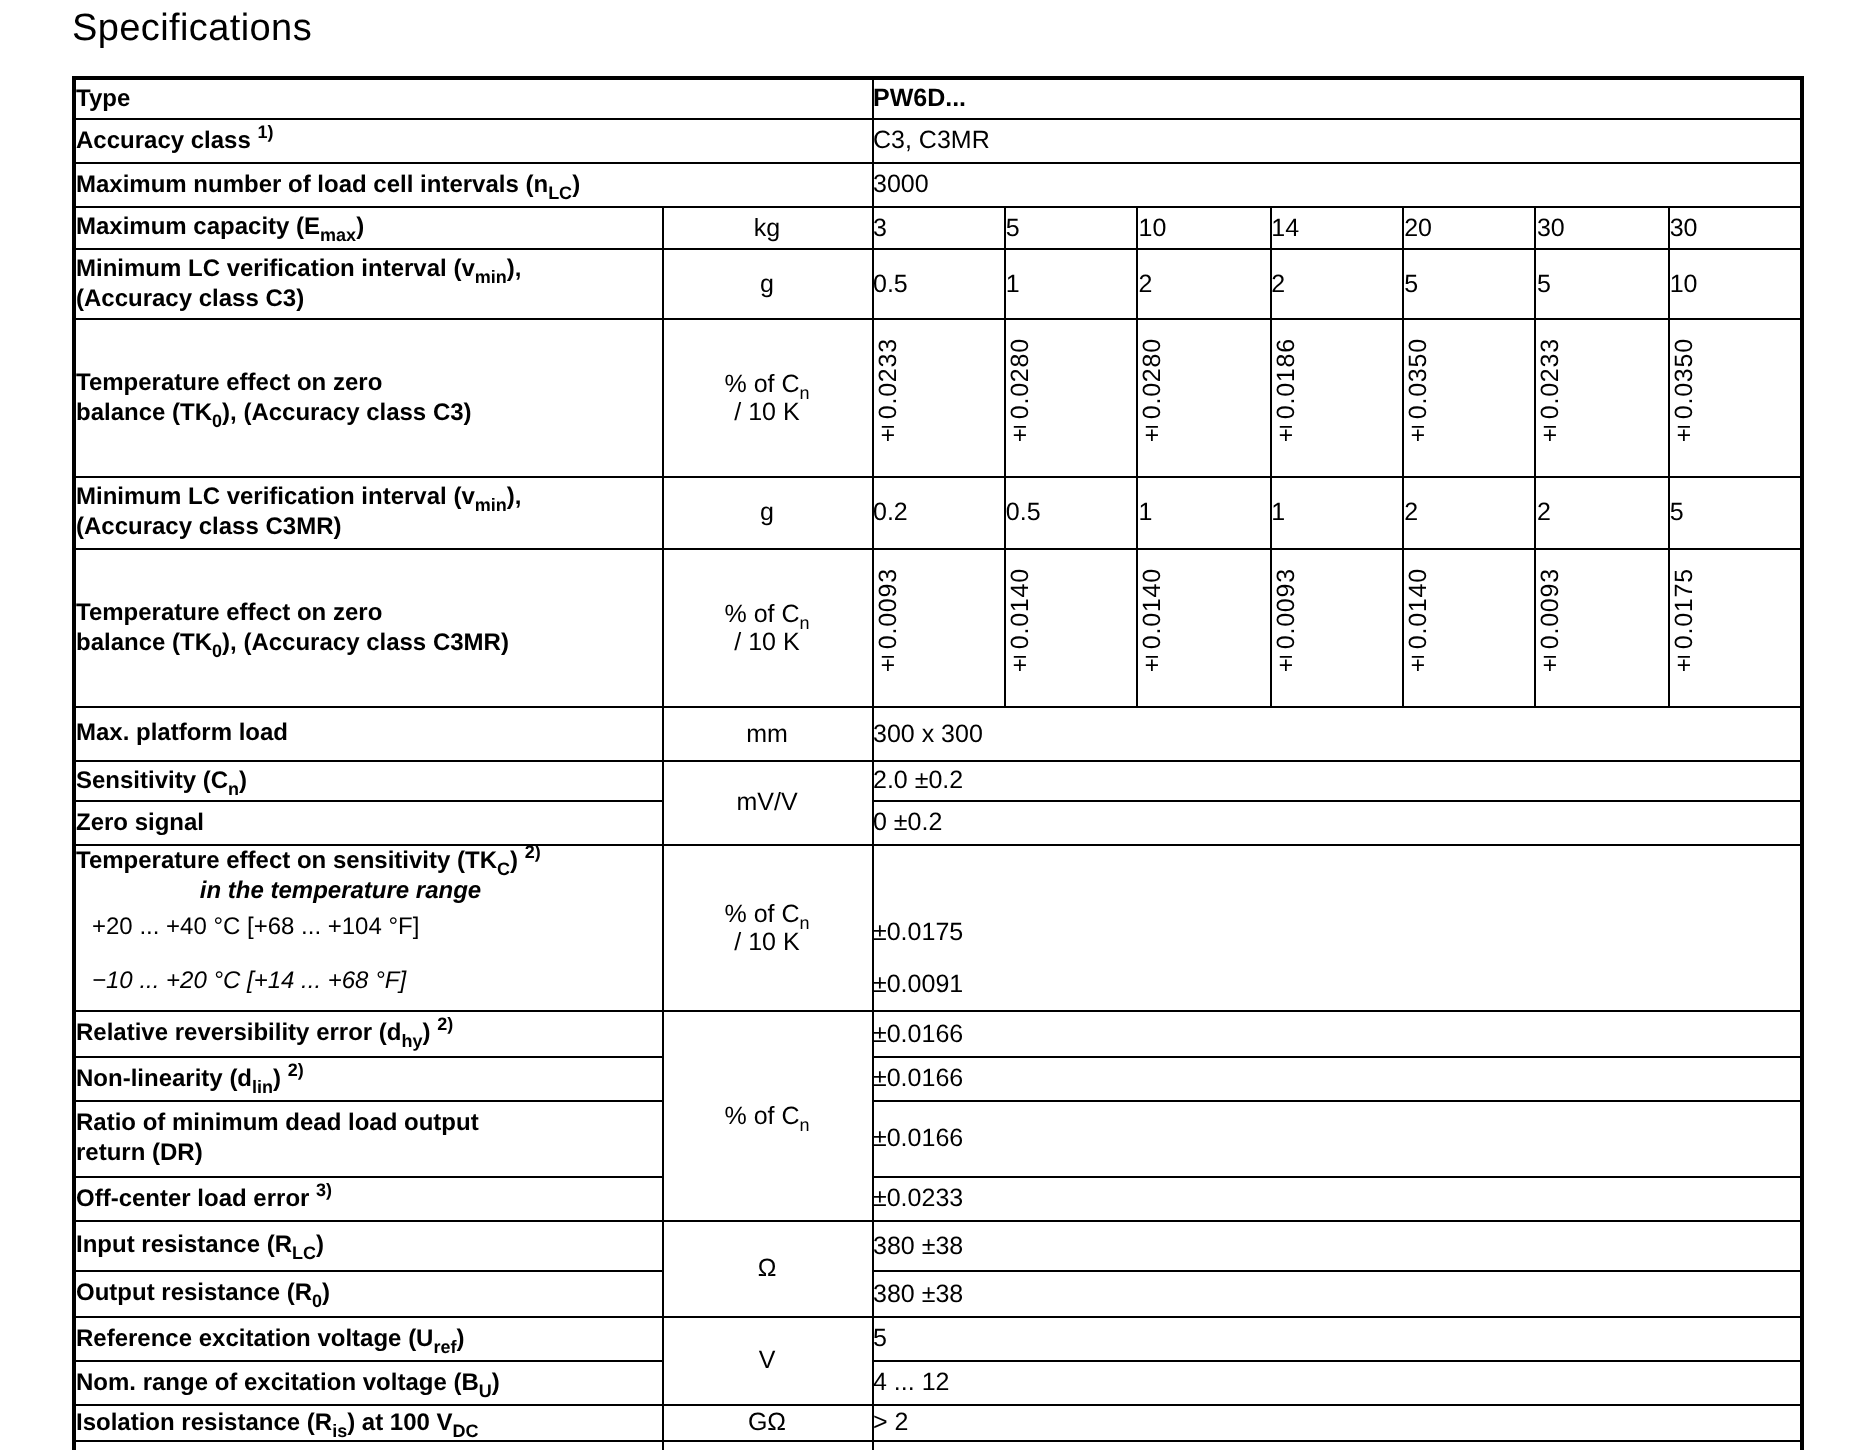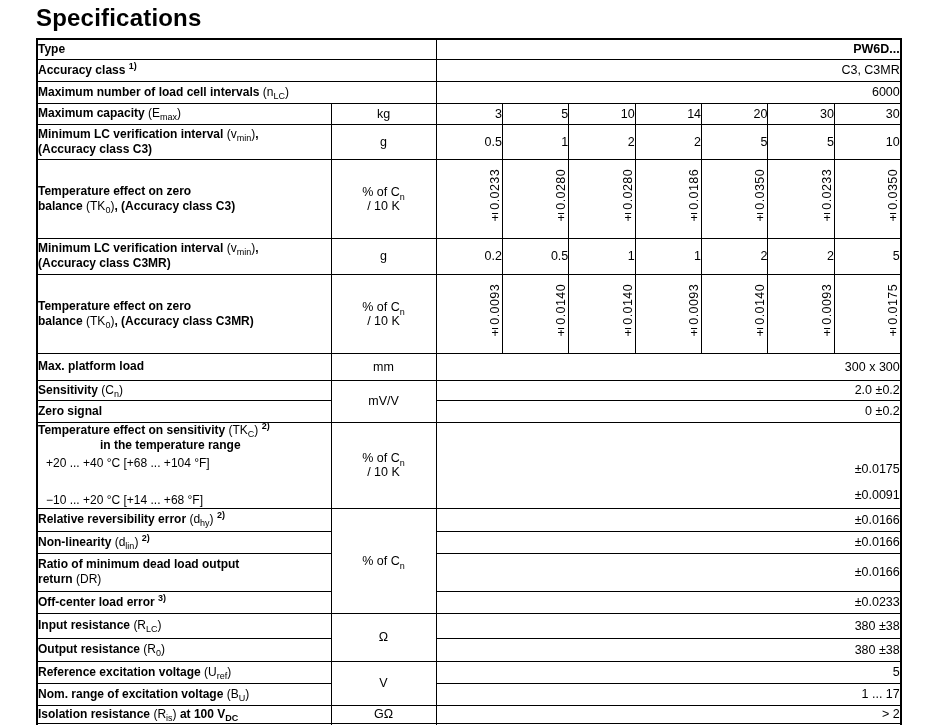--- a/index.html
+++ b/index.html
@@ -3,21 +3,21 @@
 <meta charset="utf-8">
 <style>
   html,body{margin:0;padding:0;}
   body{
     width:927px;height:725px;overflow:hidden;background:#ffffff;
     font-family:"Liberation Sans",sans-serif;color:#000;
     position:relative;
   }
   h1.title{
     position:absolute;left:36px;top:4px;margin:0;
-    font-size:24px;font-weight:bold;letter-spacing:0.2px;
+    font-size:19px;font-weight:normal;letter-spacing:0.2px;
   }
   table.spec{
     position:absolute;left:36px;top:38px;width:864px;
     border-collapse:collapse;table-layout:fixed;
     border:2px solid #000;
   }
   table.spec td{
     border:1px solid #000;padding:0;overflow:hidden;
   }
   col.c-label{width:294px;}
@@ -27,37 +27,37 @@
     font-weight:bold;font-size:12px;line-height:15px;
     padding:2px 4px 2px 9px;text-align:left;vertical-align:middle;
     white-space:nowrap;
   }
   .unit{
     font-size:12.5px;line-height:14px;text-align:center;vertical-align:middle;
     font-weight:normal;
     margin-top:18px;
   }
   .val{
-    font-size:12.5px;text-align:right;vertical-align:middle;font-weight:normal;margin-left:48px;
+    font-size:12.5px;text-align:left;vertical-align:middle;font-weight:normal;margin-left:48px;
   }
   .b{font-weight:bold;}
-  em{font-style:normal;font-weight:normal;}
+  em{font-style:normal;font-weight:bold;}
   sub{font-size:9px;line-height:0;}
   sup{font-size:9px;line-height:0;}
   .rot{
     writing-mode:vertical-rl;transform:rotate(180deg);
     display:inline-block;font-size:12.5px;letter-spacing:0.4px;
     white-space:nowrap;
   }
   .tkc-lbl{vertical-align:top;padding-top:5px;}
   .tkc-lbl .line{white-space:nowrap;}
-  .tkc-lbl .center{text-align:center;padding-right:28px;}
+  .tkc-lbl .center{text-align:center;padding-right:28px;font-style:italic;}
   .reg{font-weight:normal;}
   .indent{padding-left:8px;}
-  .gap{margin-top:22px;}
+  .gap{margin-top:12px;font-style:italic;}
   .vbottom{vertical-align:bottom;line-height:26px;padding-bottom:2px;}
 </style>
 </head>
 <body>
 
 <h1 class="title">Specifications</h1>
 
 <table class="spec">
   <colgroup>
     <col class="c-label">
@@ -77,21 +77,21 @@
     <td class="val b" colspan="7">PW6D...</td>
   </tr>
 
   <tr style="height:22px">
     <td class="lbl" colspan="2">Accuracy class <sup>1)</sup></td>
     <td class="val" colspan="7">C3, C3MR</td>
   </tr>
 
   <tr style="height:22px">
     <td class="lbl" colspan="2">Maximum number of load cell intervals <em>(n<sub>LC</sub>)</em></td>
-    <td class="val" colspan="7">6000</td>
+    <td class="val" colspan="7">3000</td>
   </tr>
 
   <tr style="height:21px">
     <td class="lbl">Maximum capacity <em>(E<sub>max</sub>)</em></td>
     <td class="unit">kg</td>
     <td class="val">3</td>
     <td class="val">5</td>
     <td class="val">10</td>
     <td class="val">14</td>
     <td class="val">20</td>
@@ -211,21 +211,21 @@
   </tr>
 
   <tr style="height:22px">
     <td class="lbl">Reference excitation voltage <em>(U<sub>ref</sub>)</em></td>
     <td class="unit" rowspan="2">V</td>
     <td class="val" colspan="7">5</td>
   </tr>
 
   <tr style="height:22px">
     <td class="lbl">Nom. range of excitation voltage <em>(B<sub>U</sub>)</em></td>
-    <td class="val" colspan="7">1 ... 17</td>
+    <td class="val" colspan="7">4 ... 12</td>
   </tr>
 
   <tr style="height:18px">
     <td class="lbl">Isolation resistance <em>(R<sub>is</sub>)</em> at 100 V<sub>DC</sub></td>
     <td class="unit">GΩ</td>
     <td class="val" colspan="7">&gt; 2</td>
   </tr>
 
   <tr style="height:24px">
     <td class="lbl"></td>

